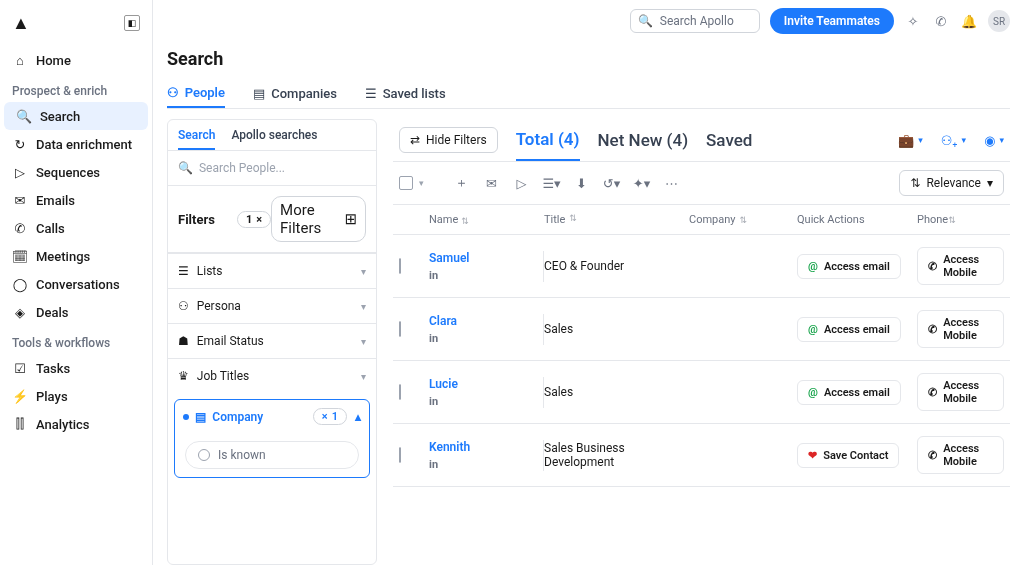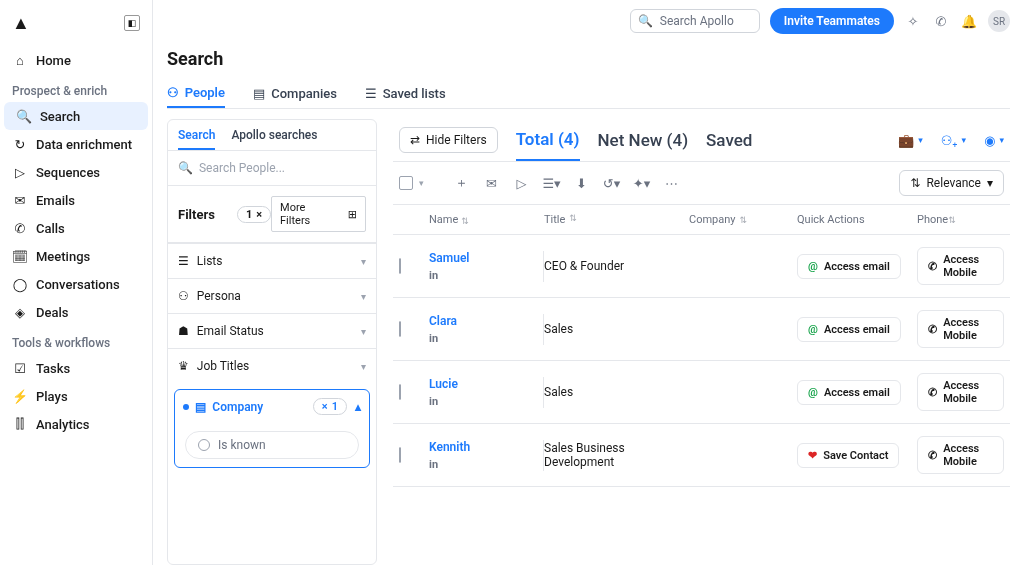--- a/index.html
+++ b/index.html
@@ -26,21 +26,21 @@
 .tab.active{color:#1d7afc;border-bottom:2px solid #1d7afc;font-weight:600}
 .content{display:flex;flex:1;gap:16px;overflow:hidden;padding-top:10px}
 .filters-panel{width:210px;border:1px solid #e5e7eb;border-radius:6px;display:flex;flex-direction:column;overflow:auto}
 .inner-tabs{display:flex;gap:16px;font-size:12px;border-bottom:1px solid #e5e7eb;padding:8px 10px 0}
 .inner-tab{padding-bottom:6px;cursor:pointer;color:#374151;font-weight:500}
 .inner-tab.active{color:#1d7afc;border-bottom:2px solid #1d7afc;font-weight:600}
 .search-people{display:flex;align-items:center;gap:6px;padding:10px;color:#9ca3af;font-size:12px;border-bottom:1px solid #e5e7eb}
 .filters-header{display:flex;justify-content:space-between;align-items:center;padding:10px;border-bottom:1px solid #e5e7eb}
 .filters-header .left{display:flex;align-items:center;gap:22px;font-weight:700;font-size:13px}
 .badge{border:1px solid #d1d5db;border-radius:10px;padding:1px 8px;font-size:11px;display:inline-flex;align-items:center;gap:4px}
-.more-filters{border:1px solid #d1d5db;border-radius:2px;padding:4px 8px;font-size:11px;display:flex;align-items:center;gap:20px}
+.more-filters{border:1px solid #d1d5db;border-radius:10px;padding:4px 8px;font-size:15px;display:flex;align-items:center;gap:20px}
 .filter-row{display:flex;justify-content:space-between;align-items:center;padding:10px 10px;border-top:1px solid #e5e7eb;font-size:12px;cursor:pointer}
 .filter-row .lbl{display:flex;align-items:center;gap:8px}
 .chev{color:#9ca3af;font-size:10px}
 .company-expanded{border:1px solid #1d7afc;border-radius:6px;margin:6px;padding:0;overflow:hidden}
 .company-head{display:flex;justify-content:space-between;align-items:center;padding:8px 8px;color:#1d7afc;font-weight:600;font-size:12px}
 .company-head .dot{width:6px;height:6px;background:#1d7afc;border-radius:50%}
 .company-head .rt{display:flex;align-items:center;gap:8px}
 .cbox{border:1px solid #1d7afc;border-radius:6px;margin:6px;padding:10px;font-size:12px}
 .radio-row{display:flex;align-items:center;gap:8px;font-weight:600;margin-bottom:8px}
 .radio{width:13px;height:13px;border-radius:50%;border:4px solid #1d7afc}

